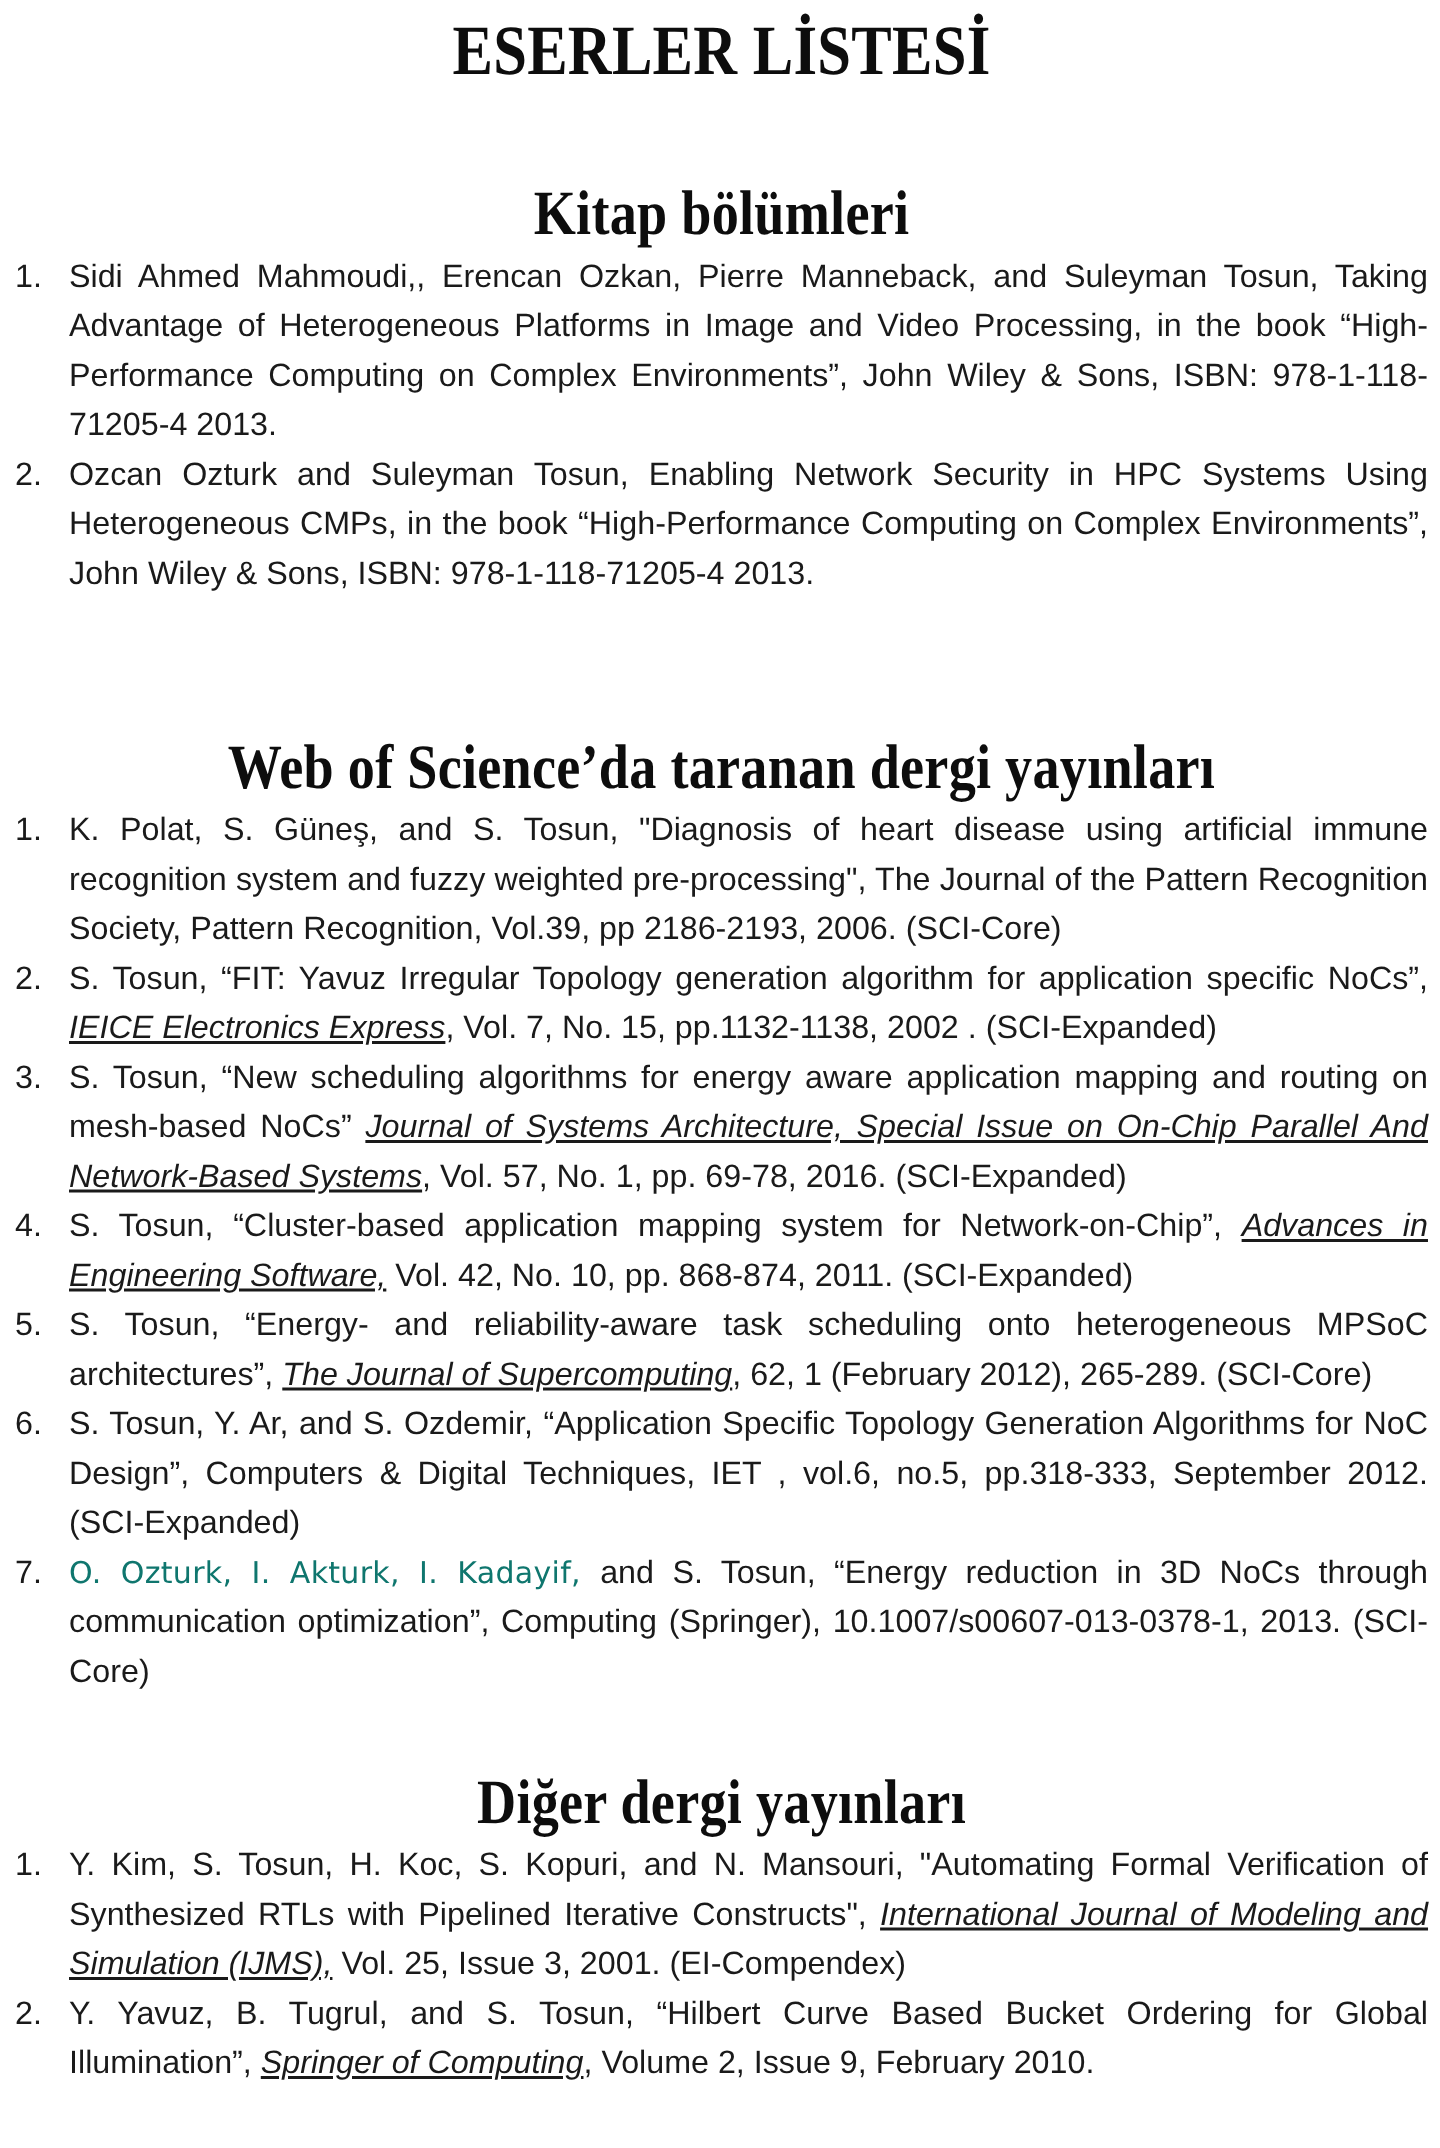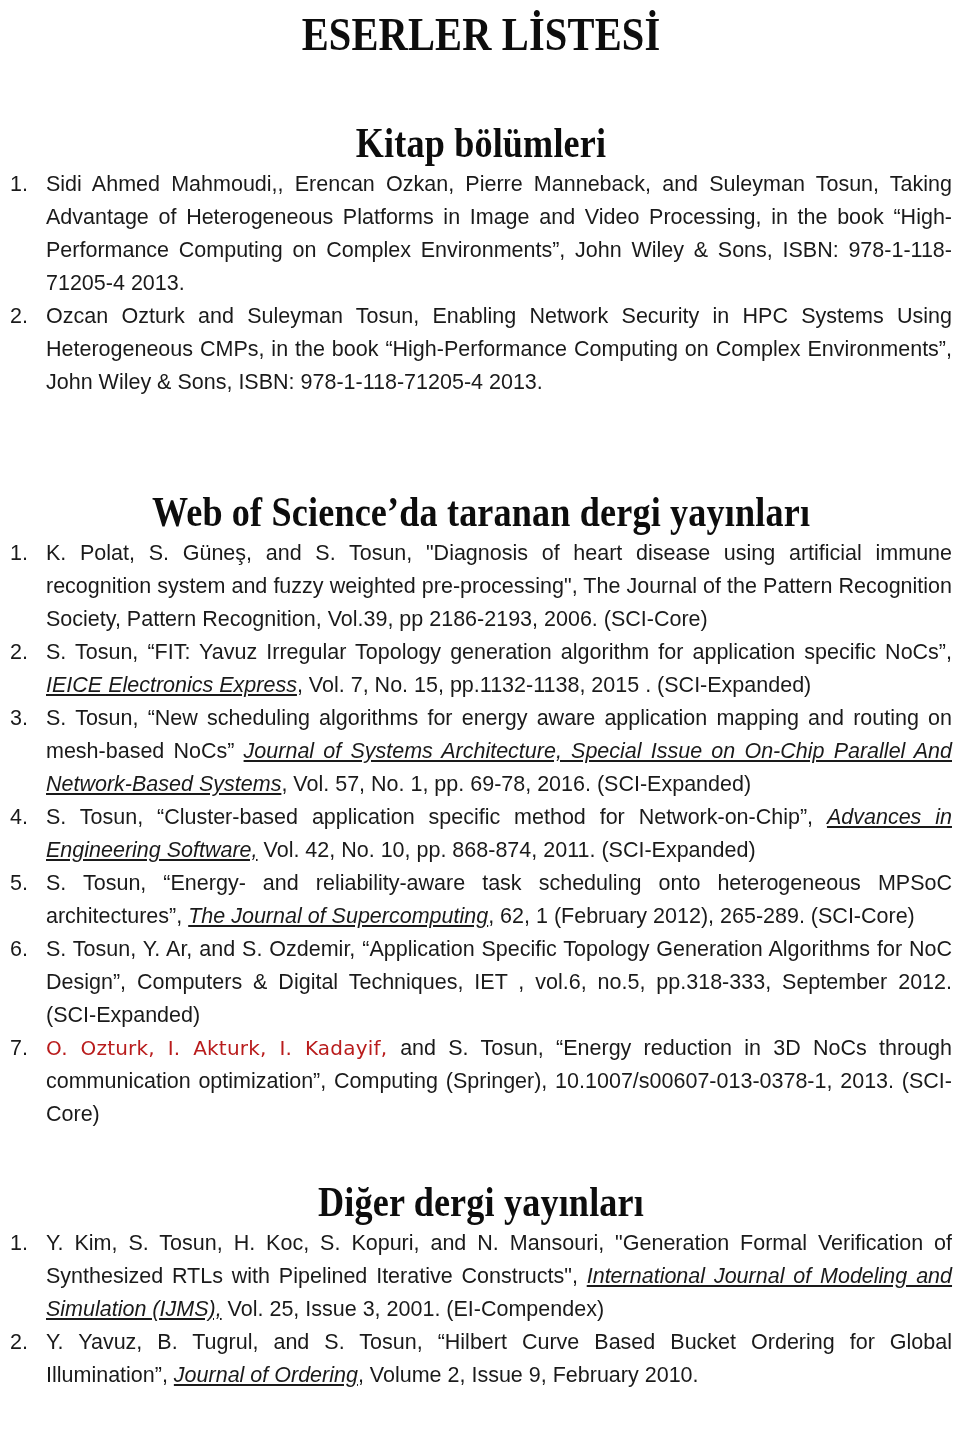--- a/index.html
+++ b/index.html
@@ -72,21 +72,21 @@
     line-height: 33px;
   }
   .ref-text {
     display: block;
   }
   .ref-text i, .ref-text em {
     font-style: italic;
     text-decoration: underline;
   }
   .gray {
-    color: #b91c1c;
+    color: #0f766e;
     font-family: "DejaVu Sans", sans-serif;
     font-size: 20px;
     letter-spacing: 0.2px;
   }
 
   
   .just {
     text-align: justify;
     text-align-last: left;
   }
@@ -117,29 +117,29 @@
 
   <h2 class="doc-title h-sec">Web of Science’da taranan dergi yayınları</h2>
 
   <ol class="ref-list">
     <li class="ref-item just">
       <span class="num">1.</span>
       <span class="ref-text"><span>K. Polat, S. Güneş, and S. Tosun, "Diagnosis of heart disease using artificial immune recognition system and fuzzy weighted pre-processing", The Journal of the Pattern Recognition Society, Pattern Recognition, Vol.39, pp 2186-2193, 2006. (SCI-Core)</span></span>
     </li>
     <li class="ref-item just">
       <span class="num">2.</span>
-      <span class="ref-text"><span>S. Tosun, “FIT: Yavuz Irregular Topology generation algorithm for application specific NoCs”, </span><i>IEICE Electronics Express</i><span>, Vol. 7, No. 15, pp.1132-1138, 2015 . (SCI-Expanded)</span></span>
+      <span class="ref-text"><span>S. Tosun, “FIT: Yavuz Irregular Topology generation algorithm for application specific NoCs”, </span><i>IEICE Electronics Express</i><span>, Vol. 7, No. 15, pp.1132-1138, 2002 . (SCI-Expanded)</span></span>
     </li>
     <li class="ref-item just">
       <span class="num">3.</span>
       <span class="ref-text"><span>S. Tosun, “New scheduling algorithms for energy aware application mapping and routing on mesh-based NoCs” </span><i>Journal of Systems Architecture, Special Issue on On-Chip Parallel And Network-Based Systems</i><span>, Vol. 57, No. 1, pp. 69-78, 2016. (SCI-Expanded)</span></span>
     </li>
     <li class="ref-item just">
       <span class="num">4.</span>
-      <span class="ref-text"><span>S. Tosun, “Cluster-based application specific method for Network-on-Chip”, </span><i>Advances in Engineering Software,</i><span> Vol. 42, No. 10, pp. 868-874, 2011. (SCI-Expanded)</span></span>
+      <span class="ref-text"><span>S. Tosun, “Cluster-based application mapping system for Network-on-Chip”, </span><i>Advances in Engineering Software,</i><span> Vol. 42, No. 10, pp. 868-874, 2011. (SCI-Expanded)</span></span>
     </li>
     <li class="ref-item just">
       <span class="num">5.</span>
       <span class="ref-text"><span>S. Tosun, “Energy- and reliability-aware task scheduling onto heterogeneous MPSoC architectures”, </span><i>The Journal of Supercomputing</i><span>, 62, 1 (February 2012), 265-289. (SCI-Core)</span></span>
     </li>
     <li class="ref-item just">
       <span class="num">6.</span>
       <span class="ref-text"><span>S.  Tosun, Y. Ar, and S. Ozdemir, “Application Specific Topology Generation Algorithms for NoC Design”, Computers &amp; Digital Techniques, IET , vol.6, no.5, pp.318-333, September 2012.  (SCI-Expanded)</span></span>
     </li>
     <li class="ref-item just">
@@ -148,21 +148,21 @@
     </li>
   </ol>
 
   <div class="spacer-3"></div>
 
   <h2 class="doc-title h-sec">Diğer dergi yayınları</h2>
 
   <ol class="ref-list">
     <li class="ref-item just">
       <span class="num">1.</span>
-      <span class="ref-text"><span>Y. Kim, S. Tosun, H. Koc, S. Kopuri, and N. Mansouri, "Generation Formal Verification of Synthesized RTLs with Pipelined Iterative Constructs", </span><i>International Journal of Modeling and Simulation (IJMS),</i><span> Vol. 25, Issue 3, 2001. (EI-Compendex)</span></span>
+      <span class="ref-text"><span>Y. Kim, S. Tosun, H. Koc, S. Kopuri, and N. Mansouri, "Automating Formal Verification of Synthesized RTLs with Pipelined Iterative Constructs", </span><i>International Journal of Modeling and Simulation (IJMS),</i><span> Vol. 25, Issue 3, 2001. (EI-Compendex)</span></span>
     </li>
     <li class="ref-item just">
       <span class="num">2.</span>
-      <span class="ref-text"><span>Y. Yavuz, B. Tugrul, and S. Tosun, “Hilbert Curve Based Bucket Ordering for Global Illumination”, </span><i>Journal of Ordering</i><span>, Volume 2, Issue 9, February 2010.</span></span>
+      <span class="ref-text"><span>Y. Yavuz, B. Tugrul, and S. Tosun, “Hilbert Curve Based Bucket Ordering for Global Illumination”, </span><i>Springer of Computing</i><span>, Volume 2, Issue 9, February 2010.</span></span>
     </li>
   </ol>
 
 </div>
 
 </body></html>

